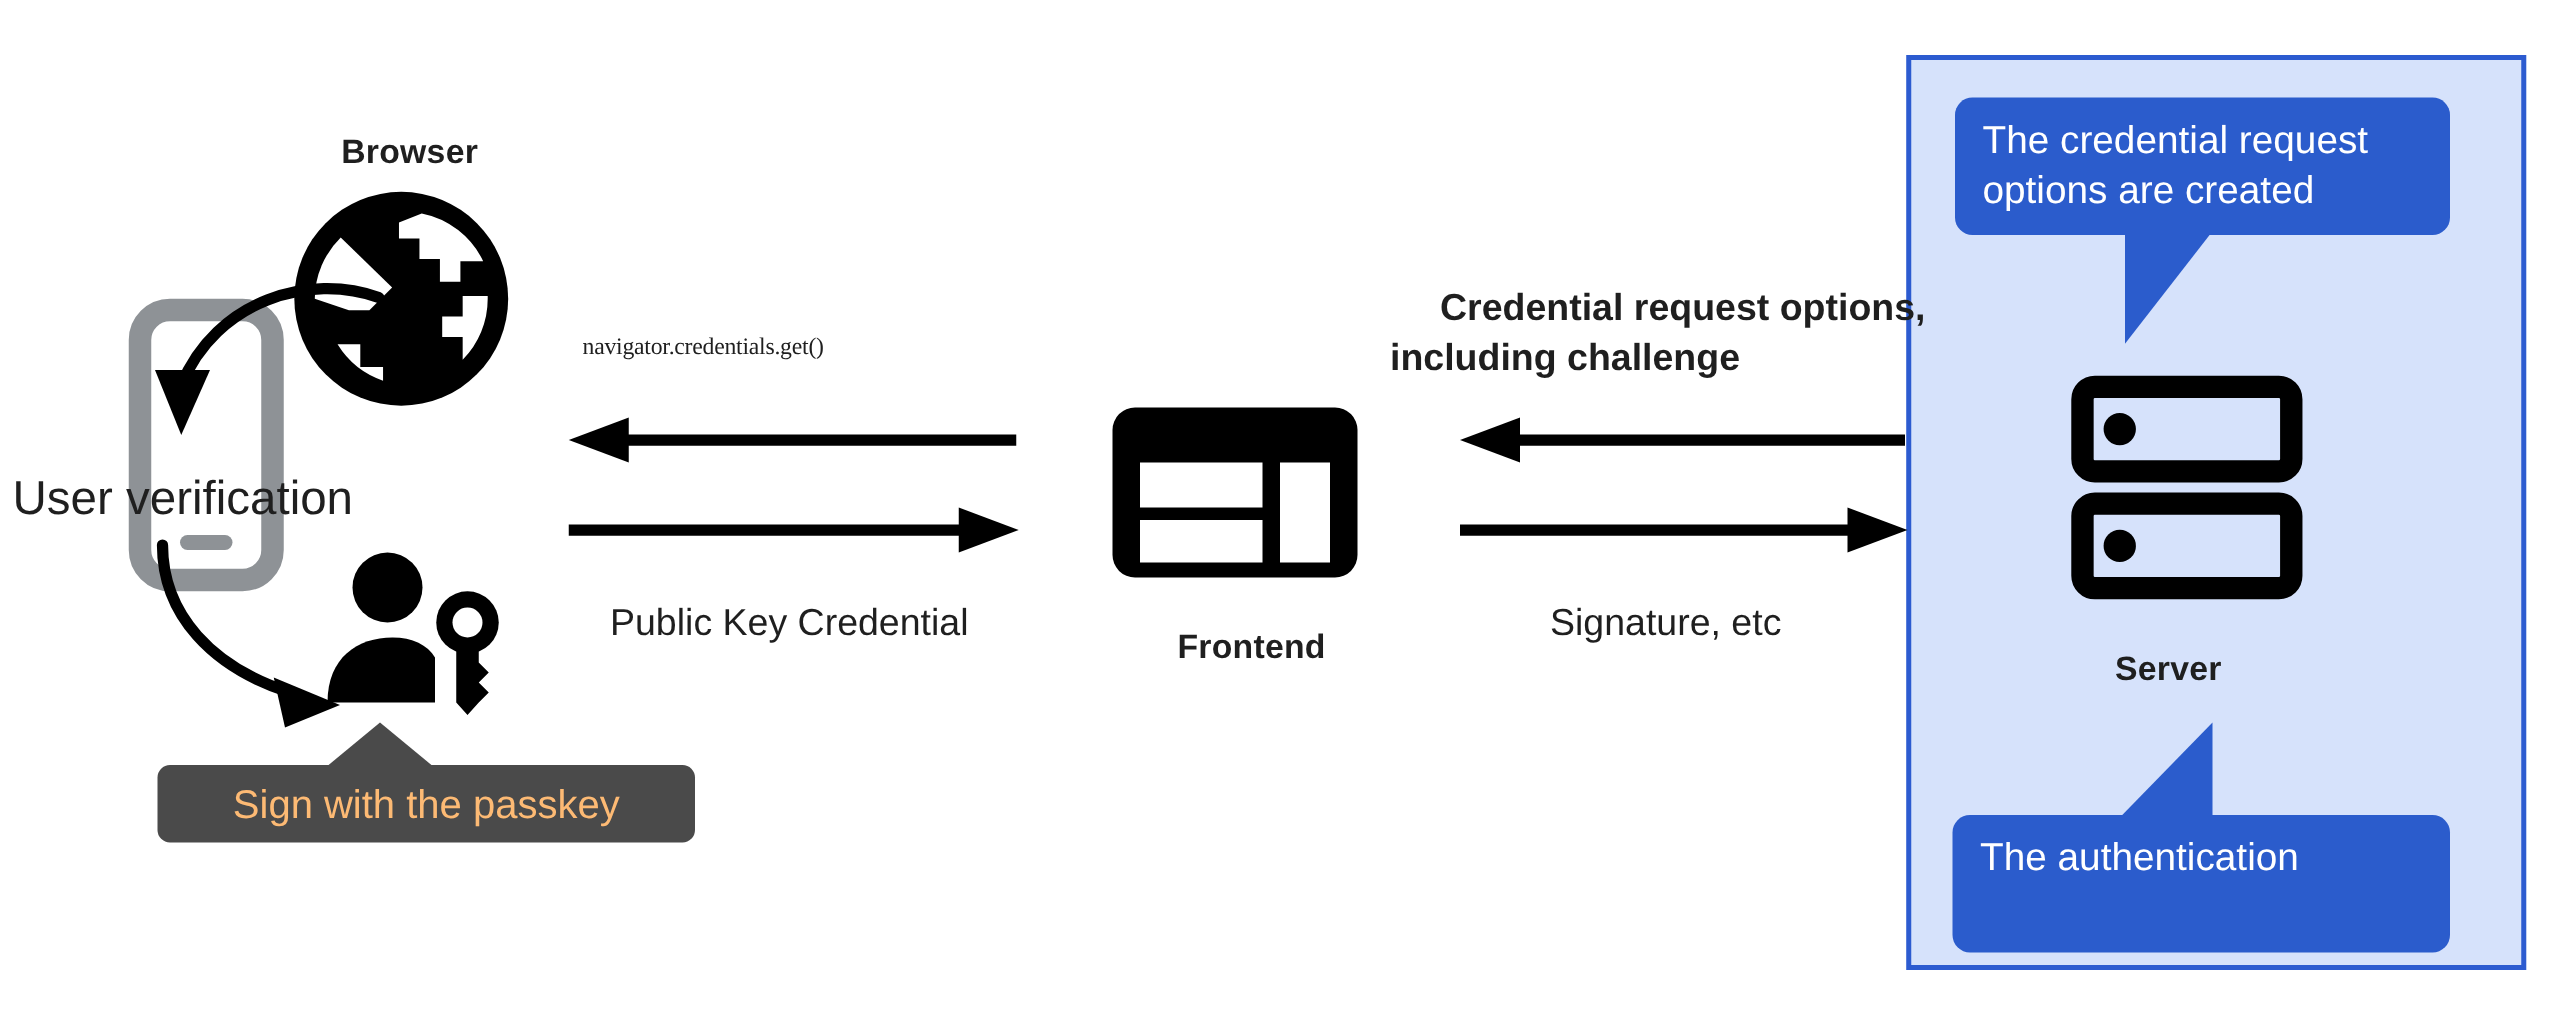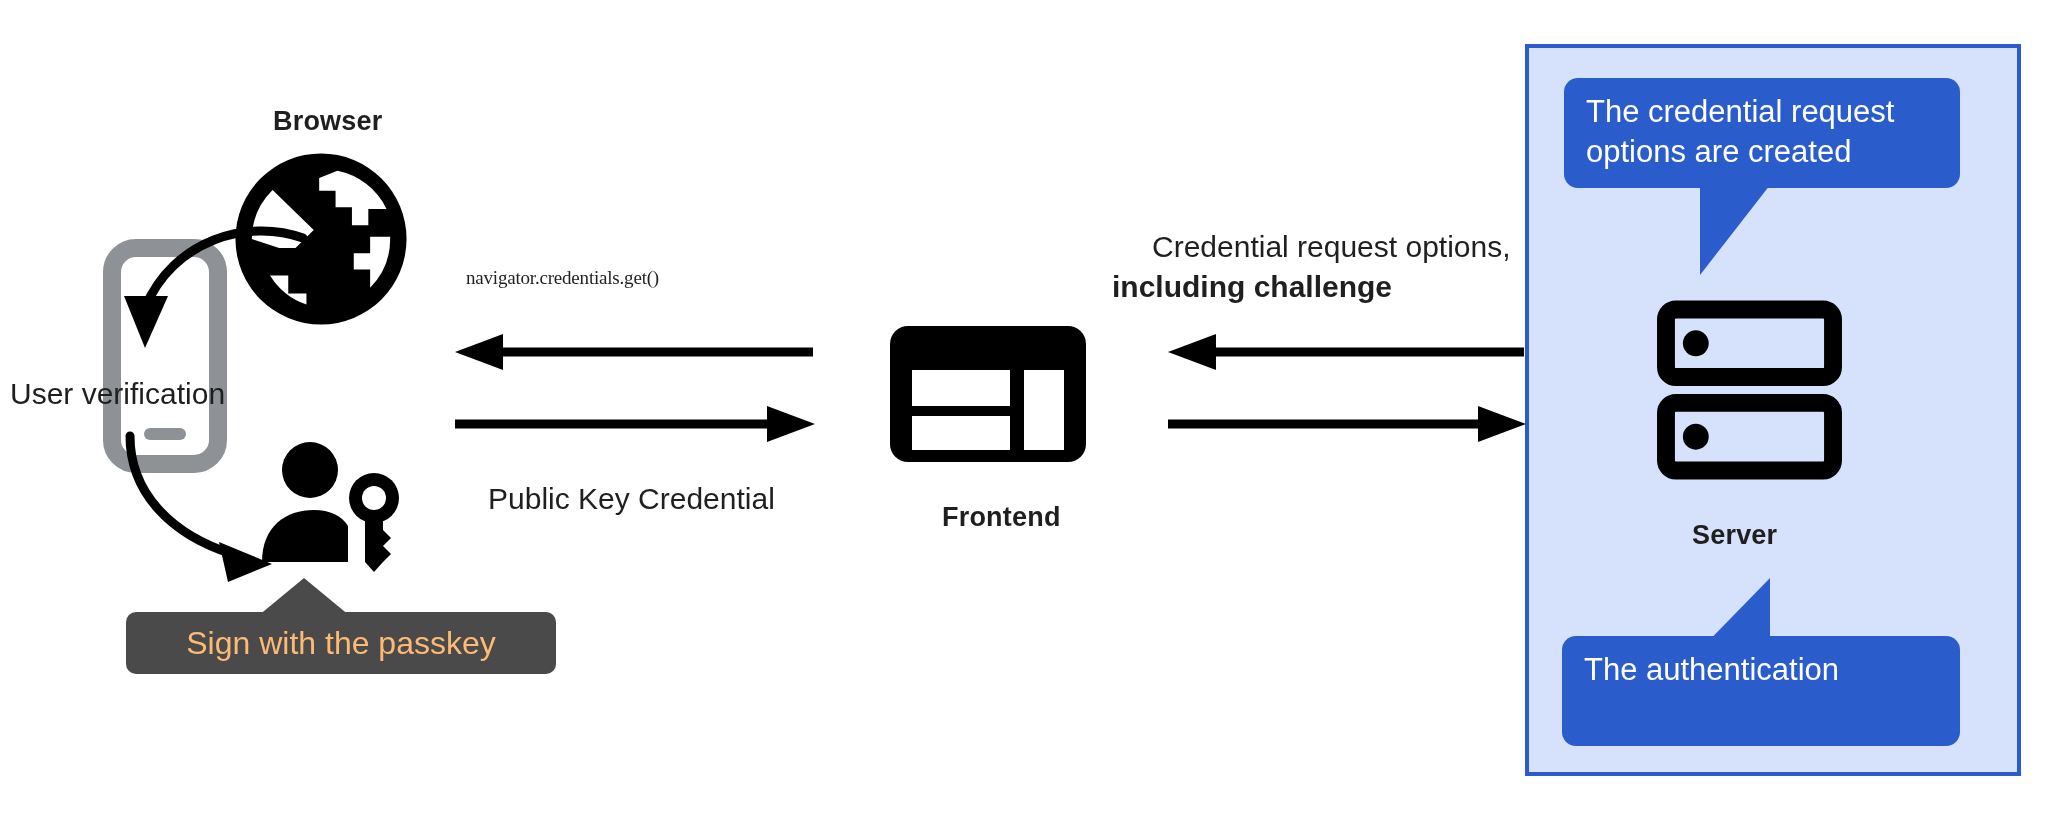--- a/index.html
+++ b/index.html
@@ -132,21 +132,21 @@
     </svg>
   </div>
 
   <div class="ico" style="left:124px; top:430px;">
     <svg width="200" height="160" viewBox="0 0 200 160">
       <path d="M6 6 C 6 62, 46 104, 108 124" fill="none" stroke="#000" stroke-width="9" stroke-linecap="round"></path>
       <polygon points="148,134 95,112 104,152" fill="#000"></polygon>
     </svg>
   </div>
 
-  <div class="lbl" style="left:10px; top:375px; font-size:30px;">User verification</div>
+  <div class="lbl" style="left:10px; top:375px; font-size:38px;">User verification</div>
 
   <div class="ico" style="left:258px; top:438px;">
     <svg width="152" height="136" viewBox="0 0 76 68">
 
       <circle cx="26" cy="16" r="14" fill="#000"></circle>
 
       <path d="M2 62 C 2 44, 14 36, 28 36 C 36 36, 42 39, 45 44 L45 62 Z" fill="#000"></path>
 
       <circle cx="58" cy="30" r="12.5" fill="#000"></circle>
       <circle cx="58" cy="30" r="6" fill="#fff"></circle>
@@ -181,37 +181,38 @@
   <div class="ico" style="left:890px; top:326px;">
     <svg width="196" height="136" viewBox="0 0 98 68">
       <rect x="0" y="0" width="98" height="68" rx="9" ry="9" fill="#000"></rect>
       <rect x="11" y="22" width="49" height="18" fill="#fff"></rect>
       <rect x="11" y="45" width="49" height="17" fill="#fff"></rect>
       <rect x="67" y="22" width="20" height="40" fill="#fff"></rect>
     </svg>
   </div>
   <div class="lbl lbl-bold" style="left:942px; top:500px;">Frontend</div>
 
-  <div class="lbl" style="left:1152px; top:228px;">Credential request options,</div>
+  <div class="lbl" style="left:1152px; top:228px;font-weight:bold;">Credential request options,</div>
   <div class="lbl" style="left:1112px; top:268px;font-weight:bold;">including challenge</div>
 
   <div class="ico" style="left:1168px; top:332px;">
     <svg width="358" height="40" viewBox="0 0 358 40">
       <line x1="40" y1="20" x2="356" y2="20" stroke="#000" stroke-width="9"></line>
       <polygon points="0,20 48,2 48,38" fill="#000"></polygon>
     </svg>
   </div>
 
   <div class="ico" style="left:1168px; top:404px;">
     <svg width="358" height="40" viewBox="0 0 358 40">
       <line x1="0" y1="20" x2="316" y2="20" stroke="#000" stroke-width="9"></line>
       <polygon points="358,20 310,2 310,38" fill="#000"></polygon>
     </svg>
   </div>
 
+  <div class="lbl" style="left:1240px; top:480px;">Signature, etc</div>
 
   <div class="bubble-tail" style="left:1700px; top:185px;
         border-left:0 solid transparent;
         border-right:70px solid transparent;
         border-top:90px solid #2b5ccc;"></div>
   <div class="bubble" style="left:1564px; top:78px; width:396px; height:110px;">
     <div>The credential request</div>
     <div>options are created</div>
   </div>
 
@@ -222,17 +223,17 @@
       <rect x="2" y="49" width="84" height="34" rx="5" ry="5" fill="none" stroke="#000" stroke-width="9"></rect>
       <circle cx="17" cy="66" r="6.5" fill="#000"></circle>
     </svg>
   </div>
   <div class="lbl lbl-bold" style="left:1692px; top:518px;">Server</div>
 
   <div class="bubble-tail" style="left:1690px; top:578px;
         border-left:80px solid transparent;
         border-right:0 solid transparent;
         border-bottom:82px solid #2b5ccc;"></div>
-  <div class="bubble" style="left:1562px; top:636px; width:398px; height:110px;">
+  <div class="bubble" style="left:1562px; top:652px; width:398px; height:110px;">
     <div>The authentication</div>
   </div>
 
 </div>
 
 </body></html>

